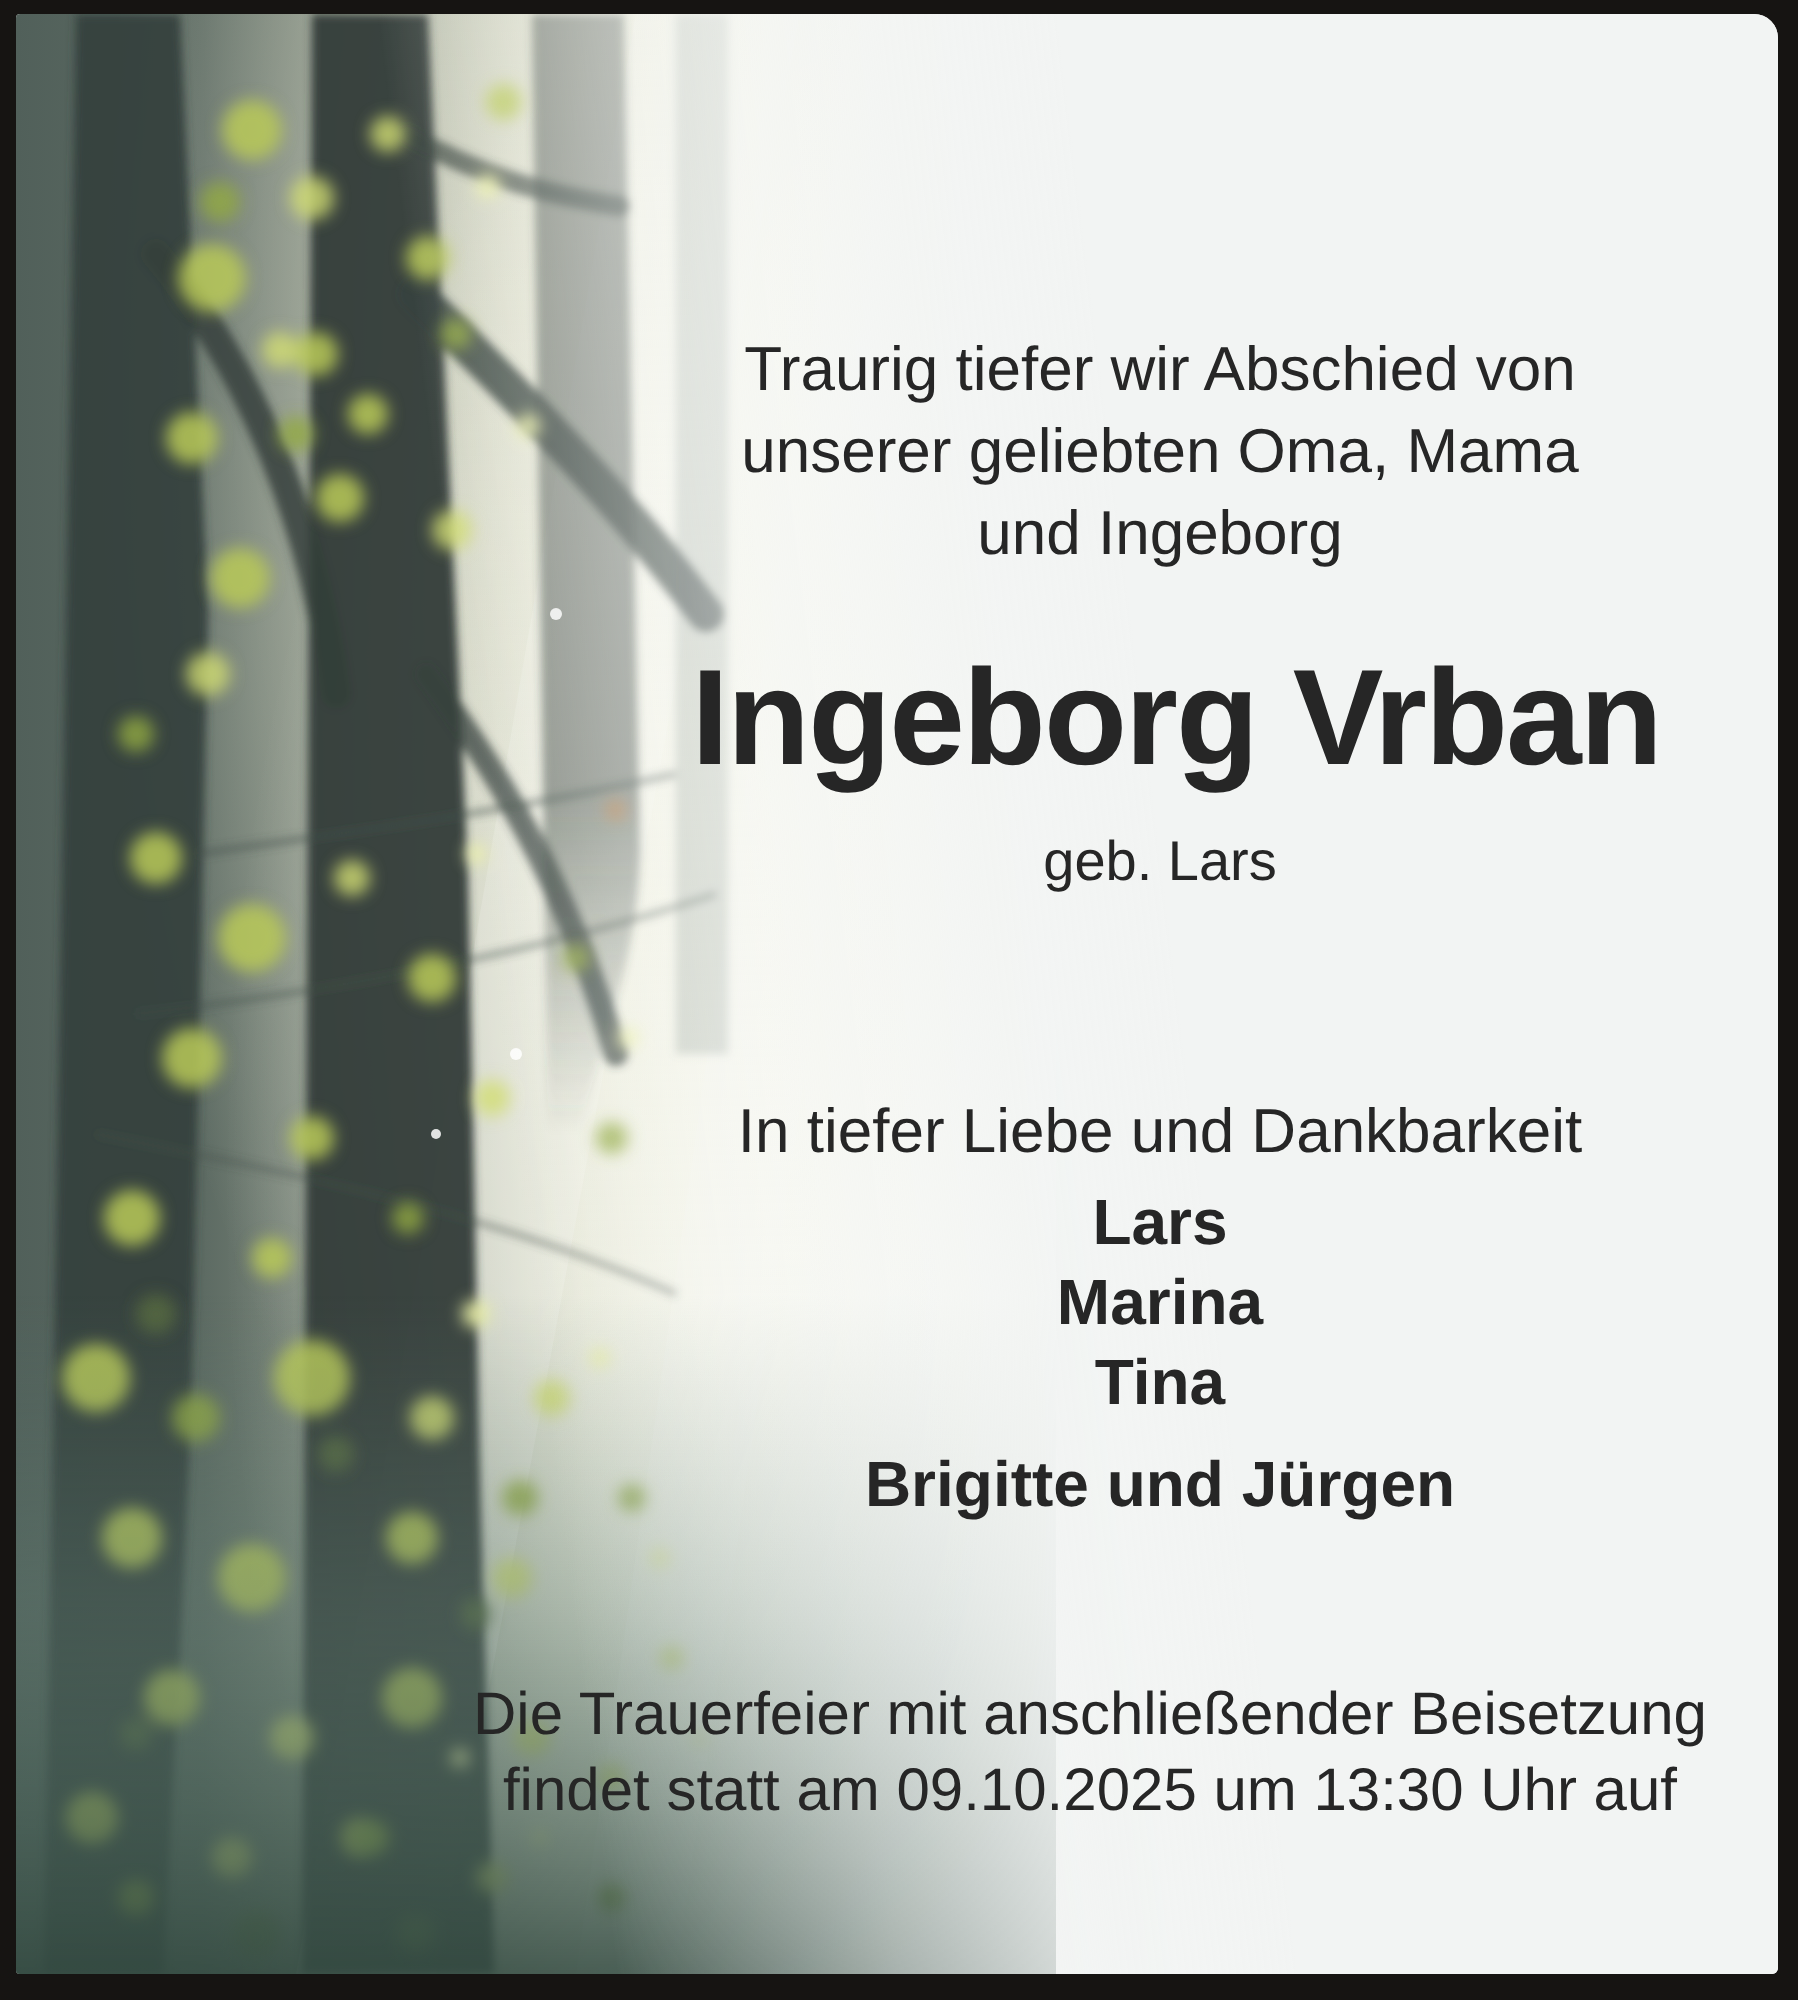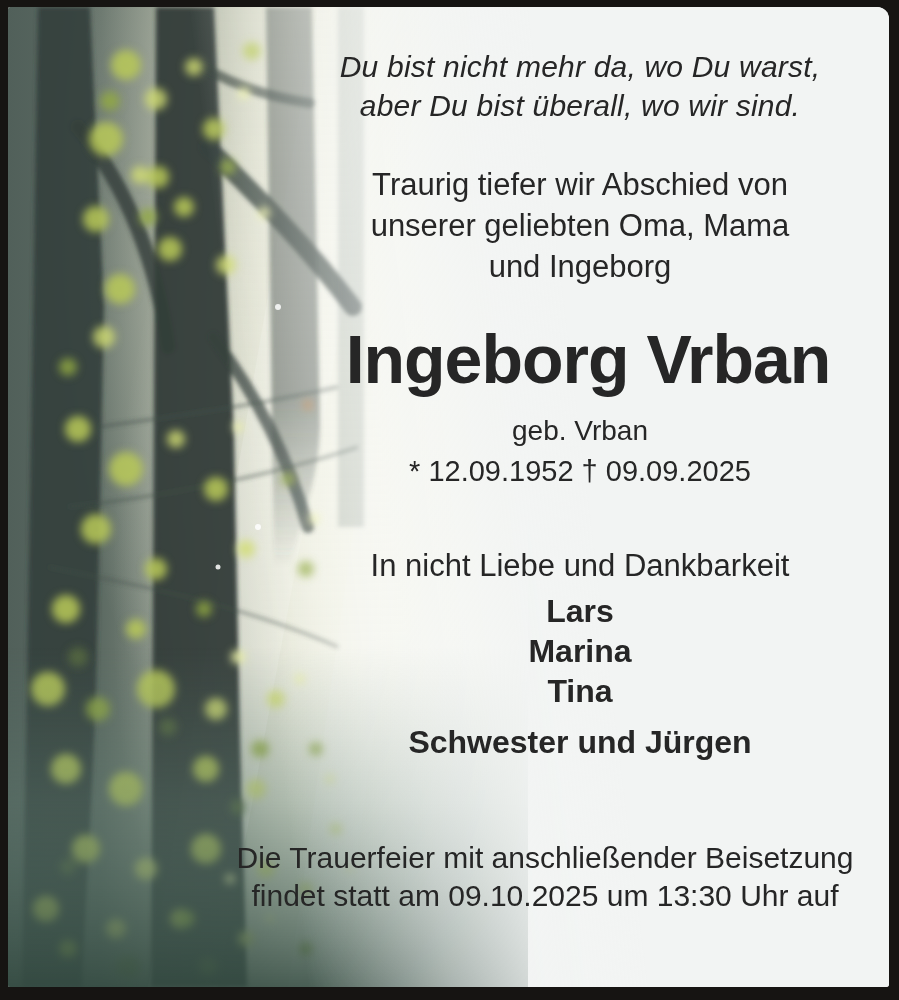--- a/index.html
+++ b/index.html
@@ -192,47 +192,42 @@
         <circle cx="250" cy="520" r="3"></circle>
           <circle cx="270" cy="300" r="3"></circle>
           <circle cx="210" cy="560" r="2.5"></circle>
       </g>
     </svg>
   </div>
   <div class="forest-fade"></div>
 
   <div class="content">
 
-    <div class="block quote">
-      <span class="line">Du bist nicht mehr da, wo Du warst,</span>
-      <span class="line">aber Du bist überall, wo wir sind.</span>
-    </div>
 
     <div class="block intro">
       <span class="line">Traurig tiefer wir Abschied von</span>
       <span class="line">unserer geliebten Oma, Mama</span>
       <span class="line">und Ingeborg</span>
     </div>
 
     <div class="block name">Ingeborg Vrban</div>
 
-    <div class="block maiden">geb. Vrban</div>
-
-    <div class="block dates">* 12.09.1952 † 09.09.2025</div>
-
-    <div class="block thanks">In nicht Liebe und Dankbarkeit</div>
+    <div class="block maiden">geb. Lars</div>
+
+
+    <div class="block thanks">In tiefer Liebe und Dankbarkeit</div>
 
     <div class="block family1">
       <span class="line">Lars</span>
       <span class="line">Marina</span>
       <span class="line">Tina</span>
     </div>
 
     <div class="block family2">
-      <span class="line">Schwester und Jürgen</span>
+      <span class="line">Brigitte und Jürgen</span>
     </div>
 
     <div class="block funeral">
       <span class="line">Die Trauerfeier mit anschließender Beisetzung</span>
       <span class="line">findet statt am 09.10.2025 um 13:30 Uhr auf</span>
     </div>
 
   </div>
 </div>
 

